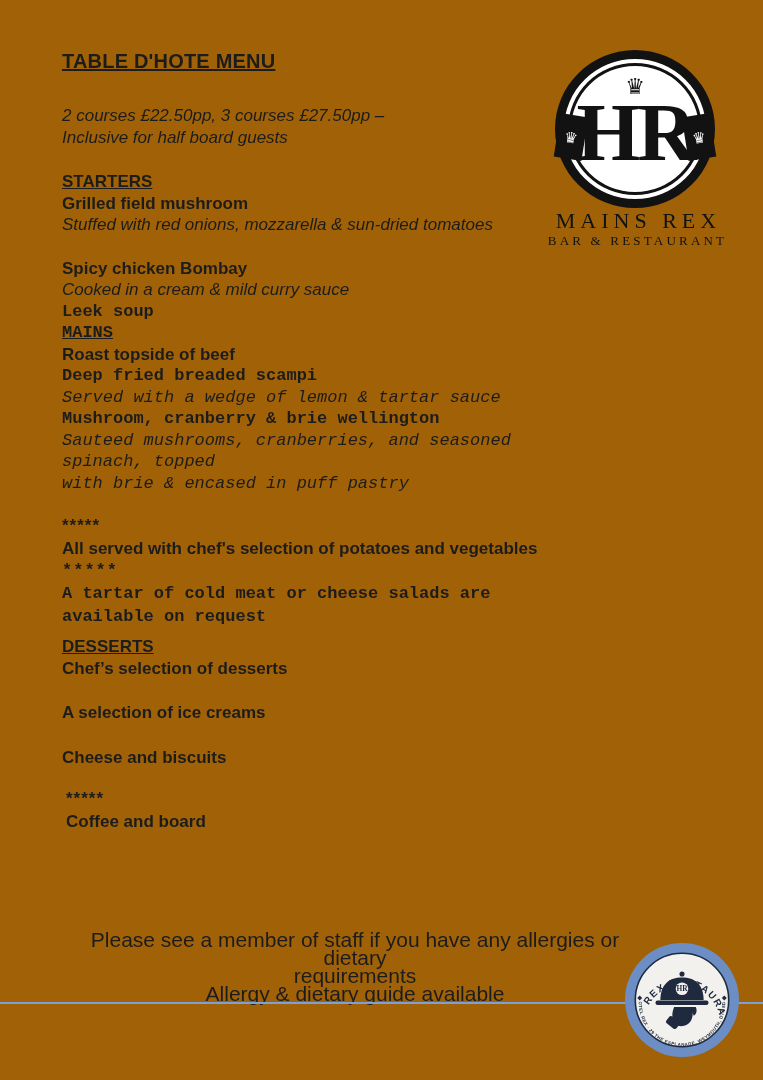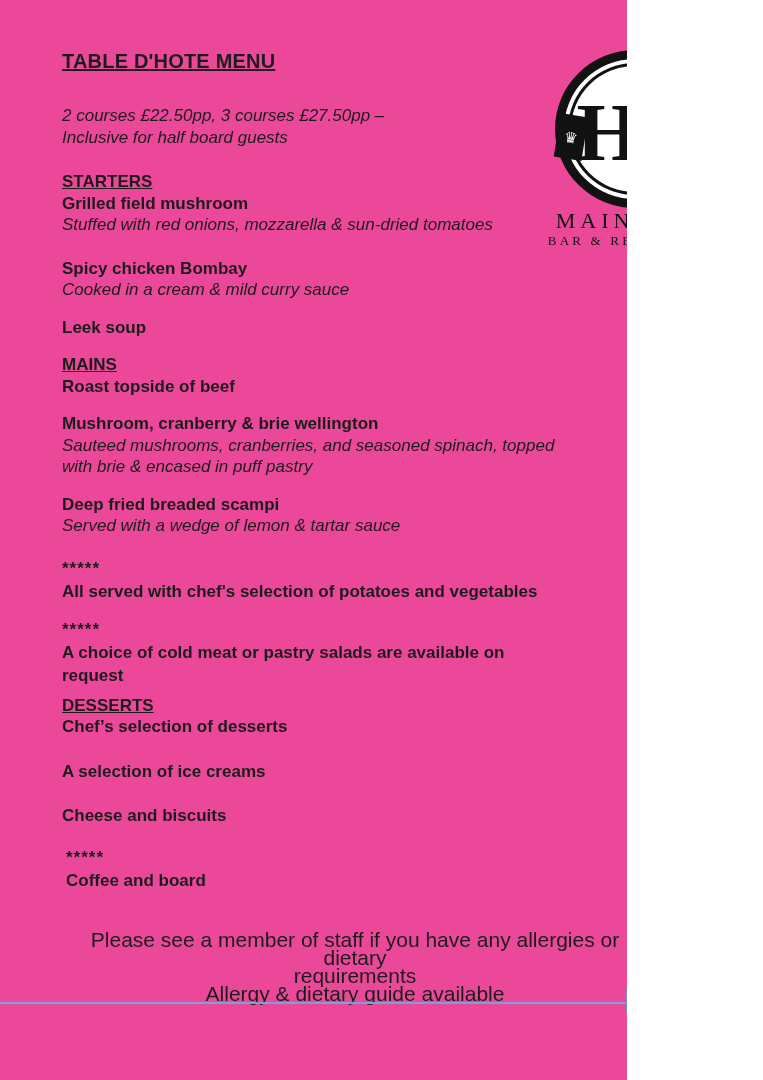--- a/index.html
+++ b/index.html
@@ -1,33 +1,33 @@
 <!DOCTYPE html>
 <html><head>
 <meta charset="utf-8">
 <style>
   * { margin:0; padding:0; box-sizing:border-box; }
   html,body { background:#ffffff; }
   .page {
-    position:relative; width:627px; height:1080px; background:#ec4899;
+    position:relative; width:763px; height:1080px; background:#a16207;
     font-family:"Liberation Sans", sans-serif; color:#1c1c1c; overflow:hidden;
   }
 
   
   .menu { position:absolute; left:62px; top:49px; width:500px; font-size:17px; line-height:21.5px; }
   .title { font-size:20px; font-weight:bold; line-height:24px; text-decoration:underline; letter-spacing:.2px; }
   .sub { margin-top:32px; font-style:italic; white-space:pre-line; }
   .heading { font-weight:bold; text-decoration:underline; }
   .item-name { font-weight:bold; }
   .item-desc { font-style:italic; white-space:pre-line; }
   .note { font-weight:bold; }
   .note .stars { line-height:22px; letter-spacing:1px; }
   .note .note-text { line-height:23px; }
   .indent { padding-left:4px; }
-  .g13 { margin-top:8px; } .g14 { margin-top:16px; }
+  .g13 { margin-top:8px; } .g14 { margin-top:0;font-family:Liberation Mono, monospace; }
   .g20 { margin-top:20px; } .g21 { margin-top:21px; } .g22 { margin-top:22px; }
   .g23 { margin-top:23px; }
 
   
   .logo { position:absolute; left:555px; top:50px; width:200px; }
   .ring-outer {
     position:relative; width:160px; height:158px; border:9px solid #121212; border-radius:50%;
     background:#fff;
   }
   .ring-inner { position:absolute; inset:4px; border:3px solid #121212; border-radius:50%; }
@@ -91,36 +91,36 @@
     </div>
     <div class="g14">
       <div class="item-name">Leek soup</div>
     </div>
 
     <div class="heading g14">MAINS</div>
     <div>
       <div class="item-name">Roast topside of beef</div>
     </div>
     <div class="g14">
+      <div class="item-name">Deep fried breaded scampi</div>
+      <div class="item-desc">Served with a wedge of lemon &amp; tartar sauce</div>
+    </div>
+    <div class="g14">
       <div class="item-name">Mushroom, cranberry &amp; brie wellington</div>
       <div class="item-desc">Sauteed mushrooms, cranberries, and seasoned spinach, topped
 with brie &amp; encased in puff pastry</div>
-    </div>
-    <div class="g14">
-      <div class="item-name">Deep fried breaded scampi</div>
-      <div class="item-desc">Served with a wedge of lemon &amp; tartar sauce</div>
     </div>
 
     <div class="note g21">
       <div class="stars">*****</div>
       <div class="note-text">All served with chef's selection of potatoes and vegetables</div>
     </div>
     <div class="note g14">
       <div class="stars">*****</div>
-      <div class="note-text">A choice of cold meat or pastry salads are available on request</div>
+      <div class="note-text">A tartar of cold meat or cheese salads are available on request</div>
     </div>
 
     <div class="heading g13">DESSERTS</div>
     <div>
       <div class="item-name">Chef’s selection of desserts</div>
     </div>
     <div class="g23">
       <div class="item-name">A selection of ice creams</div>
     </div>
     <div class="g23">

